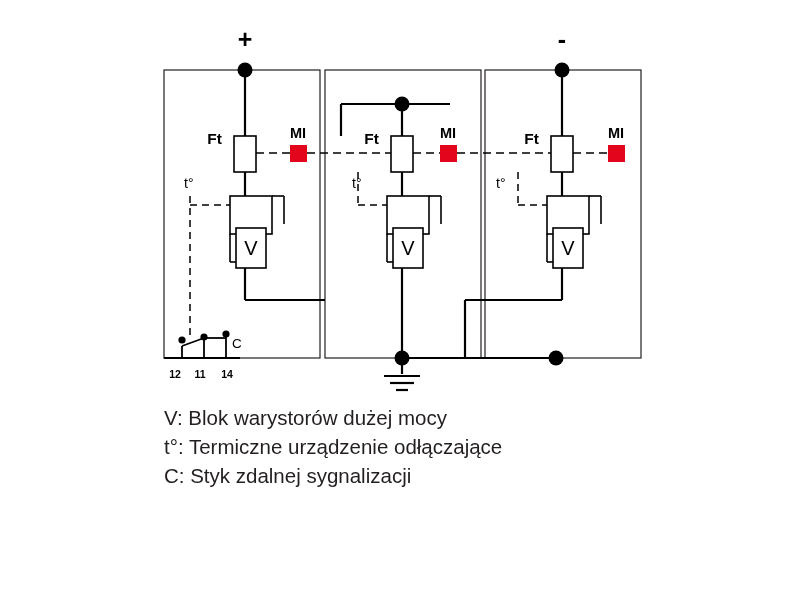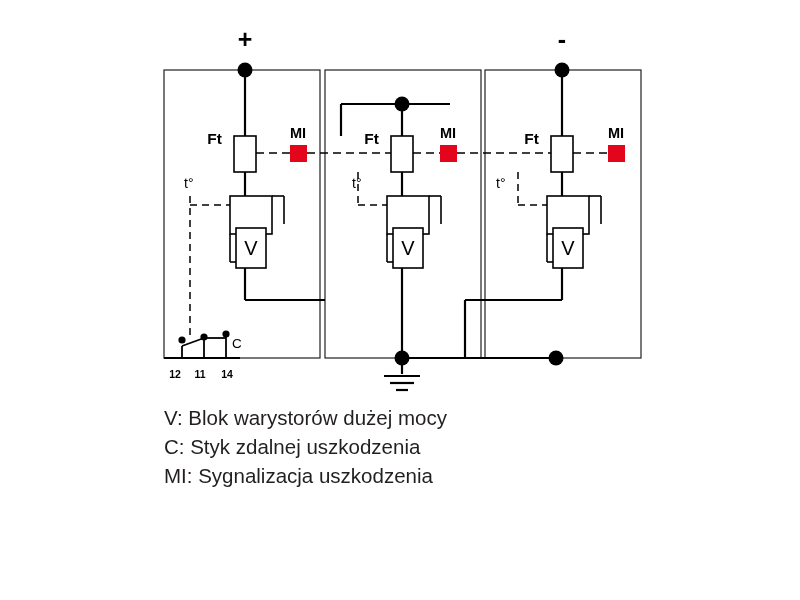--- a/index.html
+++ b/index.html
@@ -208,15 +208,15 @@
     <g>
       <text class="lbl-term" x="175" y="378" text-anchor="middle">12</text>
       <text class="lbl-term" x="200" y="378" text-anchor="middle">11</text>
       <text class="lbl-term" x="227" y="378" text-anchor="middle">14</text>
     </g>
   </svg>
 </div>
 
 <div class="legend">
   <div class="legend-line">V: Blok warystorów dużej mocy</div>
-  <div class="legend-line">C: Styk zdalnej uszkodzenia</div>
-  <div class="legend-line">MI: Sygnalizacja uszkodzenia</div>
+  <div class="legend-line">t°: Termiczne urządzenie odłączające</div>
+  <div class="legend-line">C: Styk zdalnej sygnalizacji</div>
 </div>
 
 </body></html>

